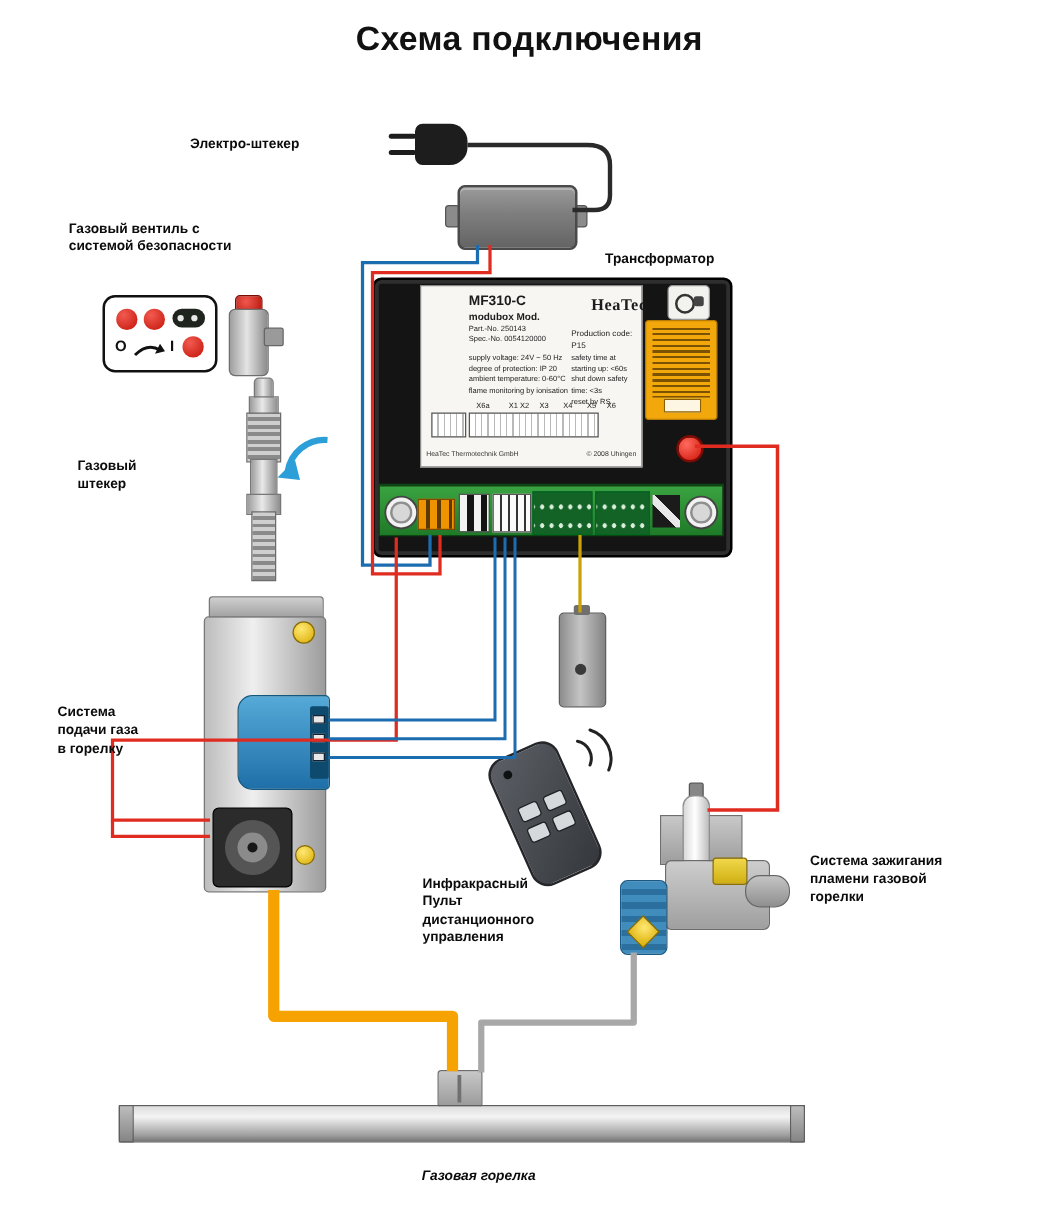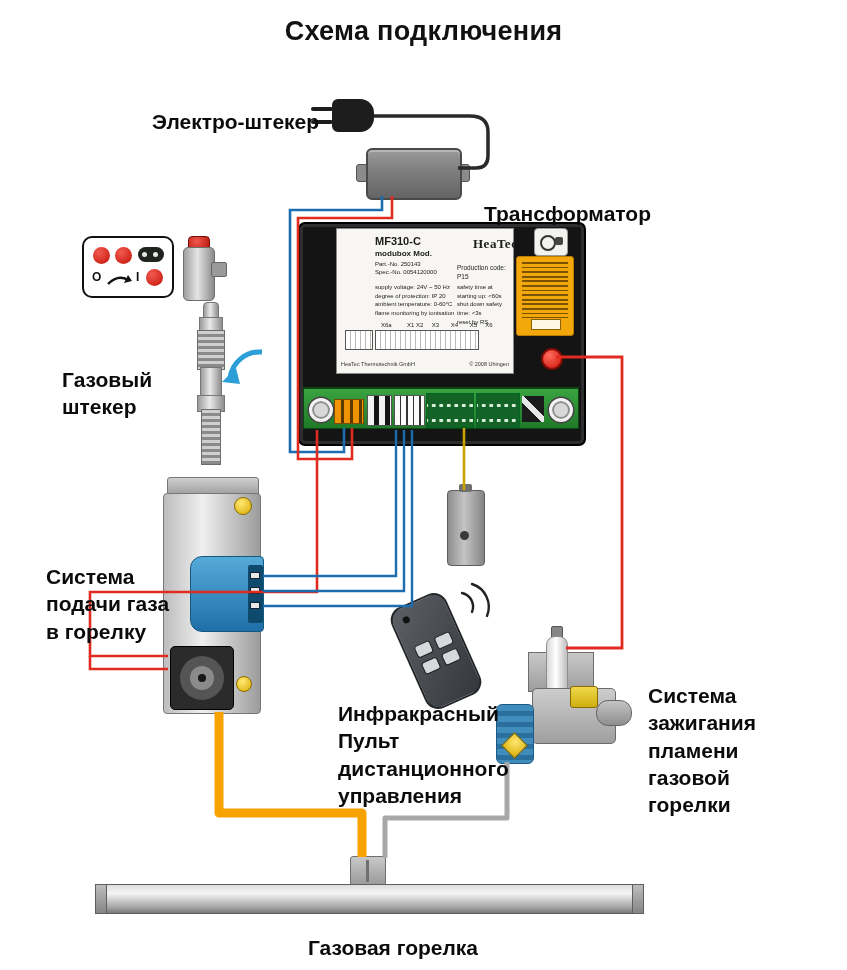--- a/index.html
+++ b/index.html
@@ -1,21 +1,21 @@
 <!DOCTYPE html>
 <html><head>
 <meta charset="utf-8">
 <style>
   html,body{margin:0;padding:0;background:#fff;}
   #stage{position:relative;width:847px;height:970px;background:#ffffff;
          font-family:"Liberation Sans",sans-serif;overflow:hidden;color:#111;border-radius:24px;}
   .abs{position:absolute;}
   .title{position:absolute;left:0;top:16px;width:100%;text-align:center;
          font-size:27px;font-weight:bold;letter-spacing:.3px;}
-  .lbl{position:absolute;font-weight:bold;font-size:21px;line-height:1.3;
+  .lbl{position:absolute;font-weight:bold;font-size:11px;line-height:1.3;
        white-space:pre-line;color:#0b0b0b;}
 
   
   .plug-body{left:332px;top:99px;width:42px;height:33px;background:#1d1d1d;
              border-radius:6px 14px 14px 6px;}
   .plug-prong{width:22px;height:4px;background:#1d1d1d;border-radius:2px;}
 
   
   .trafo{left:366px;top:148px;width:92px;height:48px;border:2px solid #4a4a4a;border-radius:6px;
          background:linear-gradient(#9a9a9a,#7d7d7d 45%,#646464);box-shadow:inset 0 2px 0 #b5b5b5;}
@@ -284,27 +284,29 @@
 
     <path d="M230 378 A30 30 0 0 1 262 352" stroke="#2d9fd8" stroke-width="5" fill="none"></path>
     <polygon points="222,382 236,368 240,384" fill="#2d9fd8"></polygon>
 
     <path d="M462 593 A14 14 0 0 1 472 612" stroke="#222" stroke-width="2.4" fill="none" stroke-linecap="round"></path>
     <path d="M472 584 A24 24 0 0 1 487 616" stroke="#222" stroke-width="2.4" fill="none" stroke-linecap="round"></path>
   </svg>
 
   <div class="lbl" style="left:152px;top:108px;">Электро-штекер</div>
   <div class="lbl" style="left:484px;top:176px;margin-top:24px;">Трансформатор</div>
+  <div class="lbl" style="left:55px;top:176px;">Газовый вентиль с
+системой безопасности</div>
   <div class="lbl" style="left:62px;top:366px;">Газовый
 штекер</div>
   <div class="lbl" style="left:46px;top:563px;">Система
 подачи газа
 в горелку</div>
   <div class="lbl" style="left:338px;top:700px;">Инфракрасный
 Пульт
 дистанционного
 управления</div>
   <div class="lbl" style="left:648px;top:682px;width:175px;">Система зажигания
 пламени газовой
 горелки</div>
-  <div class="lbl" style="left:288px;top:934px;width:190px;text-align:right;">Газовая горелка</div>
+  <div class="lbl" style="left:288px;top:934px;width:190px;text-align:center;font-style:italic;">Газовая горелка</div>
 
 </div>
 
 </body></html>

